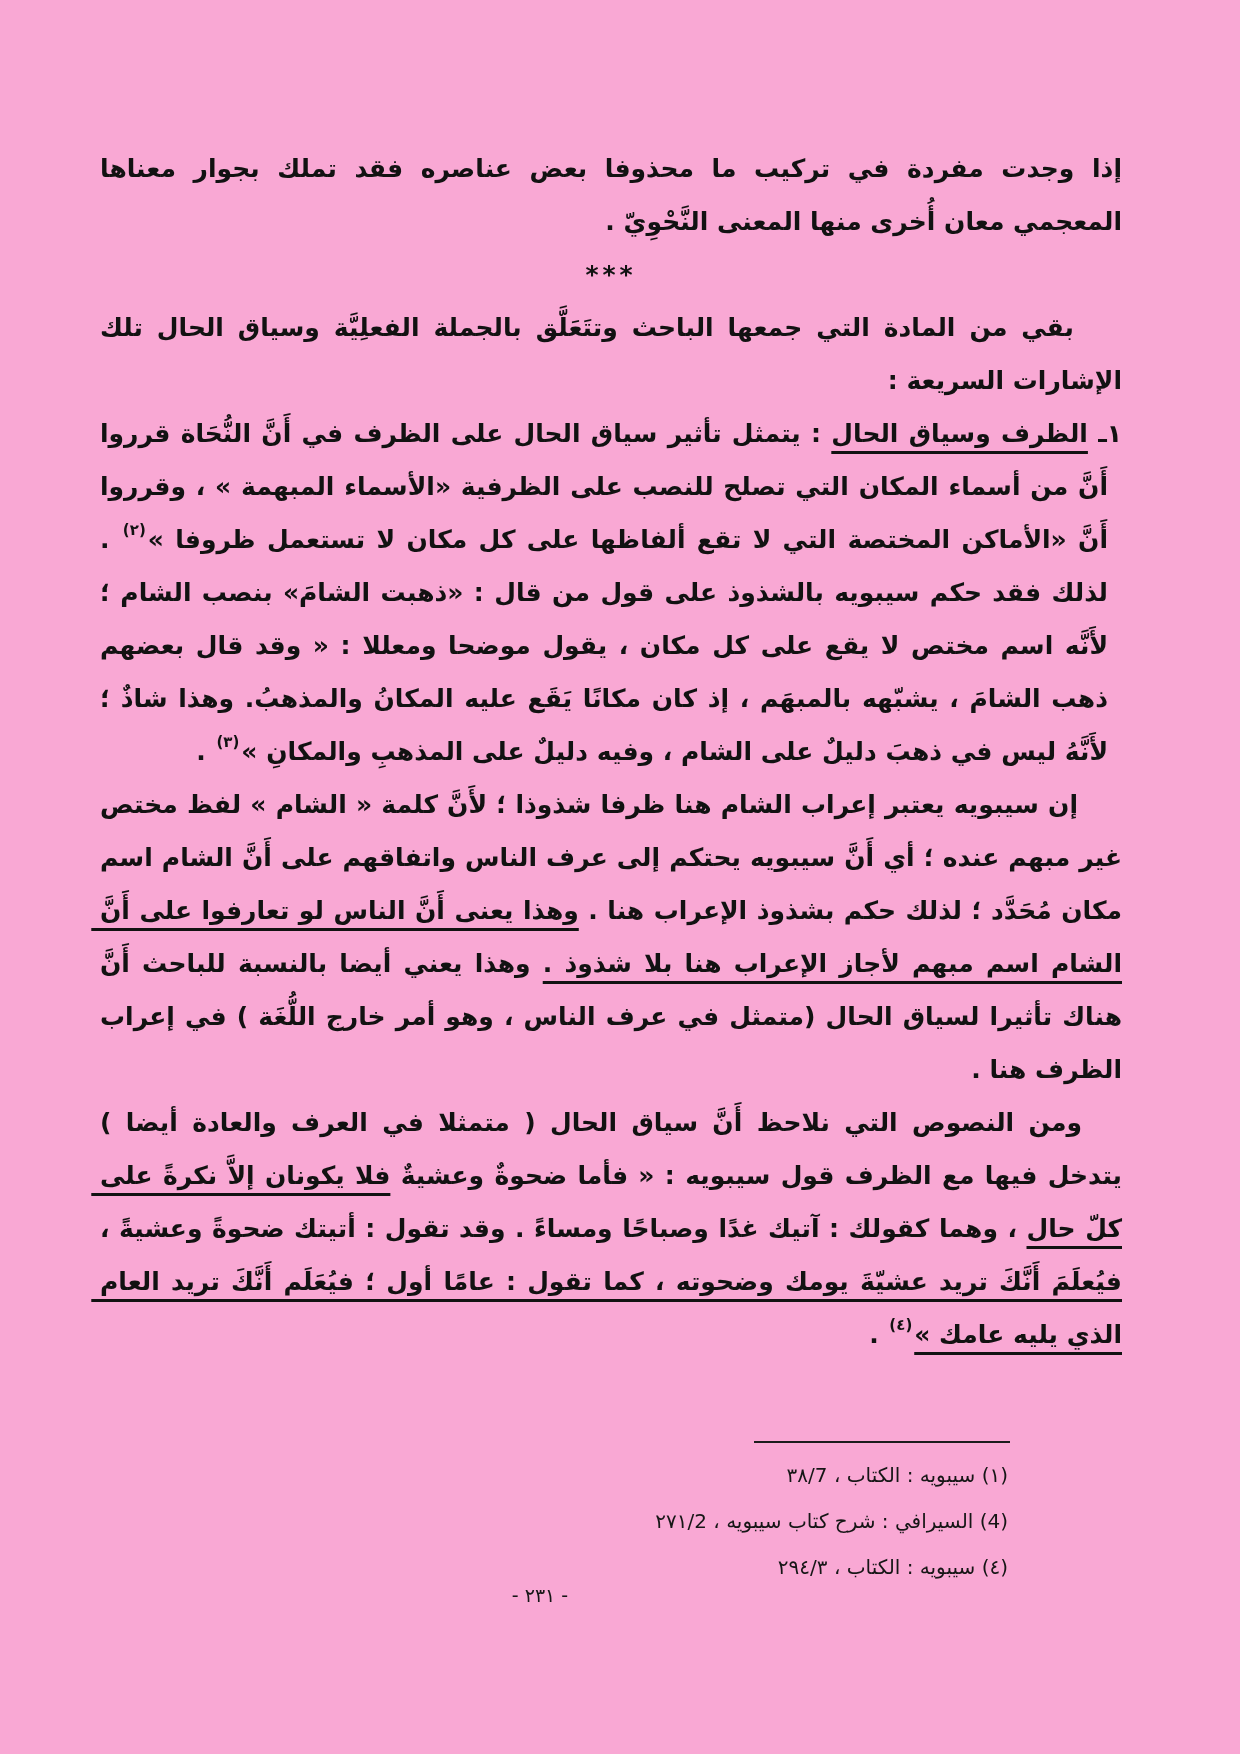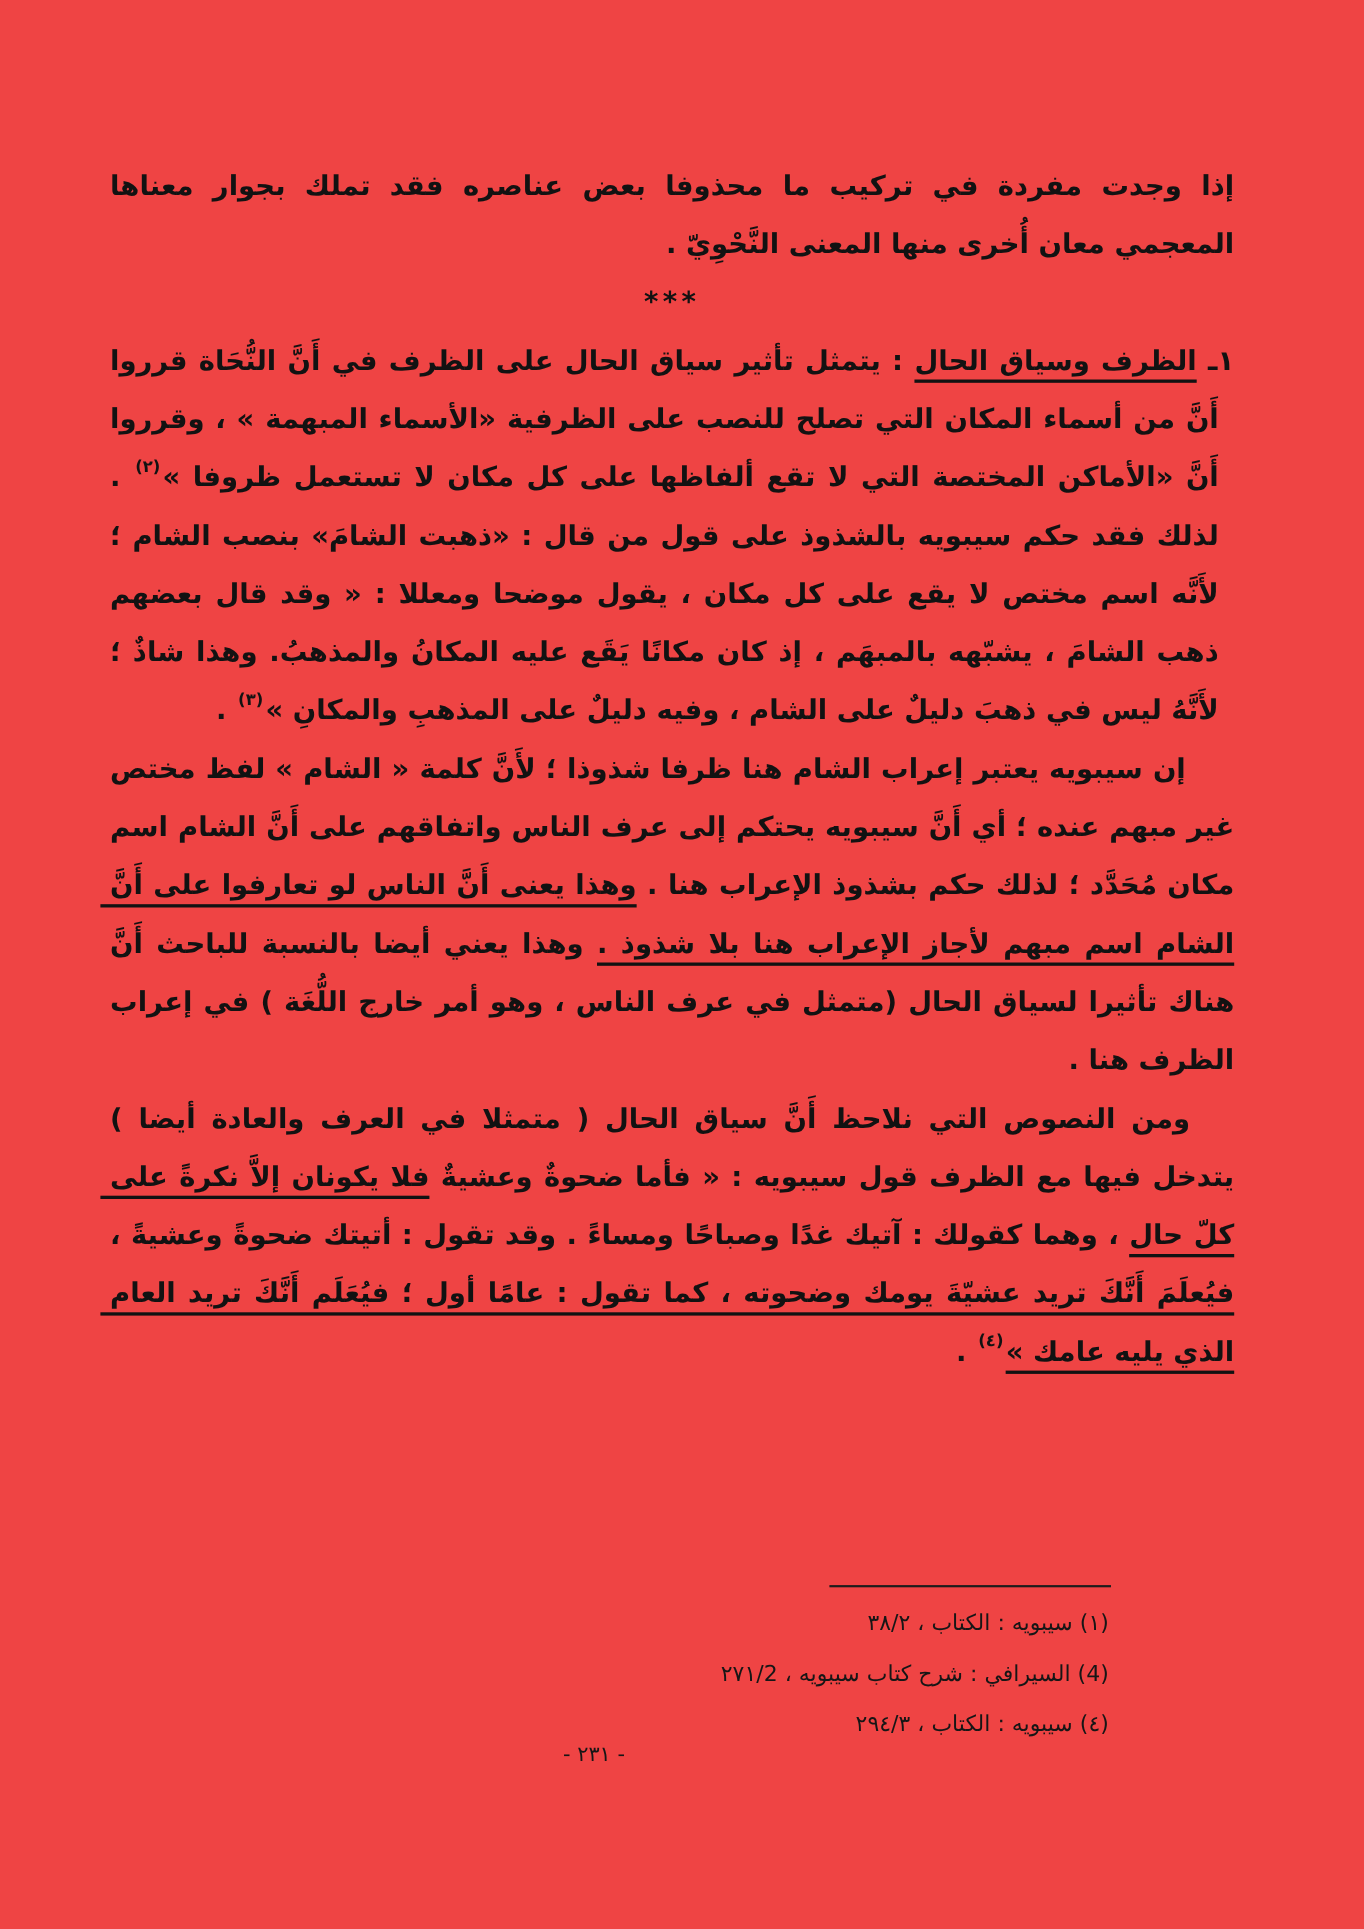--- a/index.html
+++ b/index.html
@@ -1,21 +1,21 @@
 <!DOCTYPE html>
 <html lang="ar"><head>
 <meta charset="utf-8">
 <style>
   html, body { margin: 0; padding: 0; background: #e8e8e8; }
   .page {
     position: relative;
     width: 1240px;
     height: 1754px;
     margin: 0 auto;
-    background: #ef4444;
+    background: #f9a8d4;
     font-family: "DejaVu Sans", sans-serif;
     color: #121212;
     overflow: hidden;
   }
   .body-text {
     position: absolute;
     top: 142px;
     right: 118px;
     width: 1022px;
     direction: rtl;
@@ -82,24 +82,25 @@
     color: #161616;
   }
 </style>
 </head>
 <body>
 
 <div class="page">
   <div class="body-text">
       <p class="para"><span class="run">إذا وجدت مفردة في تركيب ما محذوفا بعض عناصره فقد تملك بجوار معناها المعجمي معان أُخرى منها المعنى النَّحْوِيّ .</span></p>
       <p class="para center"><span class="run">***</span></p>
+      <p class="para" style="text-indent: 48px;"><span class="run">بقي من المادة التي جمعها الباحث وتتَعَلَّق بالجملة الفعلِيَّة وسياق الحال تلك الإشارات السريعة :</span></p>
       <p class="para hang"><span class="run">١ـ </span><span class="run bu">الظرف وسياق الحال</span><span class="run"> : يتمثل تأثير سياق الحال على الظرف في أَنَّ النُّحَاة قرروا أَنَّ من أسماء المكان التي تصلح للنصب على الظرفية «الأسماء المبهمة » ، وقرروا أَنَّ «الأماكن المختصة التي لا تقع ألفاظها على كل مكان لا تستعمل ظروفا »</span><sup class="fnref">(٢)</sup><span class="run"> . لذلك فقد حكم سيبويه بالشذوذ على قول من قال : «ذهبت الشامَ» بنصب الشام ؛ لأَنَّه اسم مختص لا يقع على كل مكان ، يقول موضحا ومعللا : « وقد قال بعضهم ذهب الشامَ ، يشبّهه بالمبهَم ، إذ كان مكانًا يَقَع عليه المكانُ والمذهبُ. وهذا شاذٌ ؛ لأَنَّهُ ليس في ذهبَ دليلٌ على الشام ، وفيه دليلٌ على المذهبِ والمكانِ »</span><sup class="fnref">(٣)</sup><span class="run"> .</span></p>
       <p class="para" style="text-indent: 44px;"><span class="run">إن سيبويه يعتبر إعراب الشام هنا ظرفا شذوذا ؛ لأَنَّ كلمة « الشام » لفظ مختص غير مبهم عنده ؛ أي أَنَّ سيبويه يحتكم إلى عرف الناس واتفاقهم على أَنَّ الشام اسم مكان مُحَدَّد ؛ لذلك حكم بشذوذ الإعراب هنا . </span><span class="run u">وهذا يعنى أَنَّ الناس لو تعارفوا على أَنَّ الشام اسم مبهم لأجاز الإعراب هنا بلا شذوذ .</span><span class="run"> وهذا يعني أيضا بالنسبة للباحث أَنَّ هناك تأثيرا لسياق الحال (متمثل في عرف الناس ، وهو أمر خارج اللُّغَة ) في إعراب الظرف هنا .</span></p>
       <p class="para" style="text-indent: 40px;"><span class="run">ومن النصوص التي نلاحظ أَنَّ سياق الحال ( متمثلا في العرف والعادة أيضا ) يتدخل فيها مع الظرف قول سيبويه : « فأما ضحوةٌ وعشيةٌ </span><span class="run u">فلا يكونان إلاَّ نكرةً على كلّ حال</span><span class="run"> ، وهما كقولك : آتيك غدًا وصباحًا ومساءً . وقد تقول : أتيتك ضحوةً وعشيةً ، </span><span class="run u">فيُعلَمَ أَنَّكَ تريد عشيّةَ يومك وضحوته ، كما تقول : عامًا أول ؛ فيُعَلَم أَنَّكَ تريد العام الذي يليه عامك »</span><sup class="fnref">(٤)</sup><span class="run"> .</span></p>
     </div>
   <div class="fn-sep"></div>
   <div class="footnotes">
-      <div class="fn"><span>(١) سيبويه : الكتاب ، </span><span class="ref" dir="ltr">٣٨/٢</span></div>
+      <div class="fn"><span>(١) سيبويه : الكتاب ، </span><span class="ref" dir="ltr">٣٨/7</span></div>
       <div class="fn"><span>(4) السيرافي : شرح كتاب سيبويه ، </span><span class="ref" dir="ltr">٢٧١/2</span></div>
       <div class="fn"><span>(٤) سيبويه : الكتاب ، </span><span class="ref" dir="ltr">٢٩٤/٣</span></div>
     </div>
   <div class="page-number">- ٢٣١ -</div>
 </div>
 
 </body></html>

